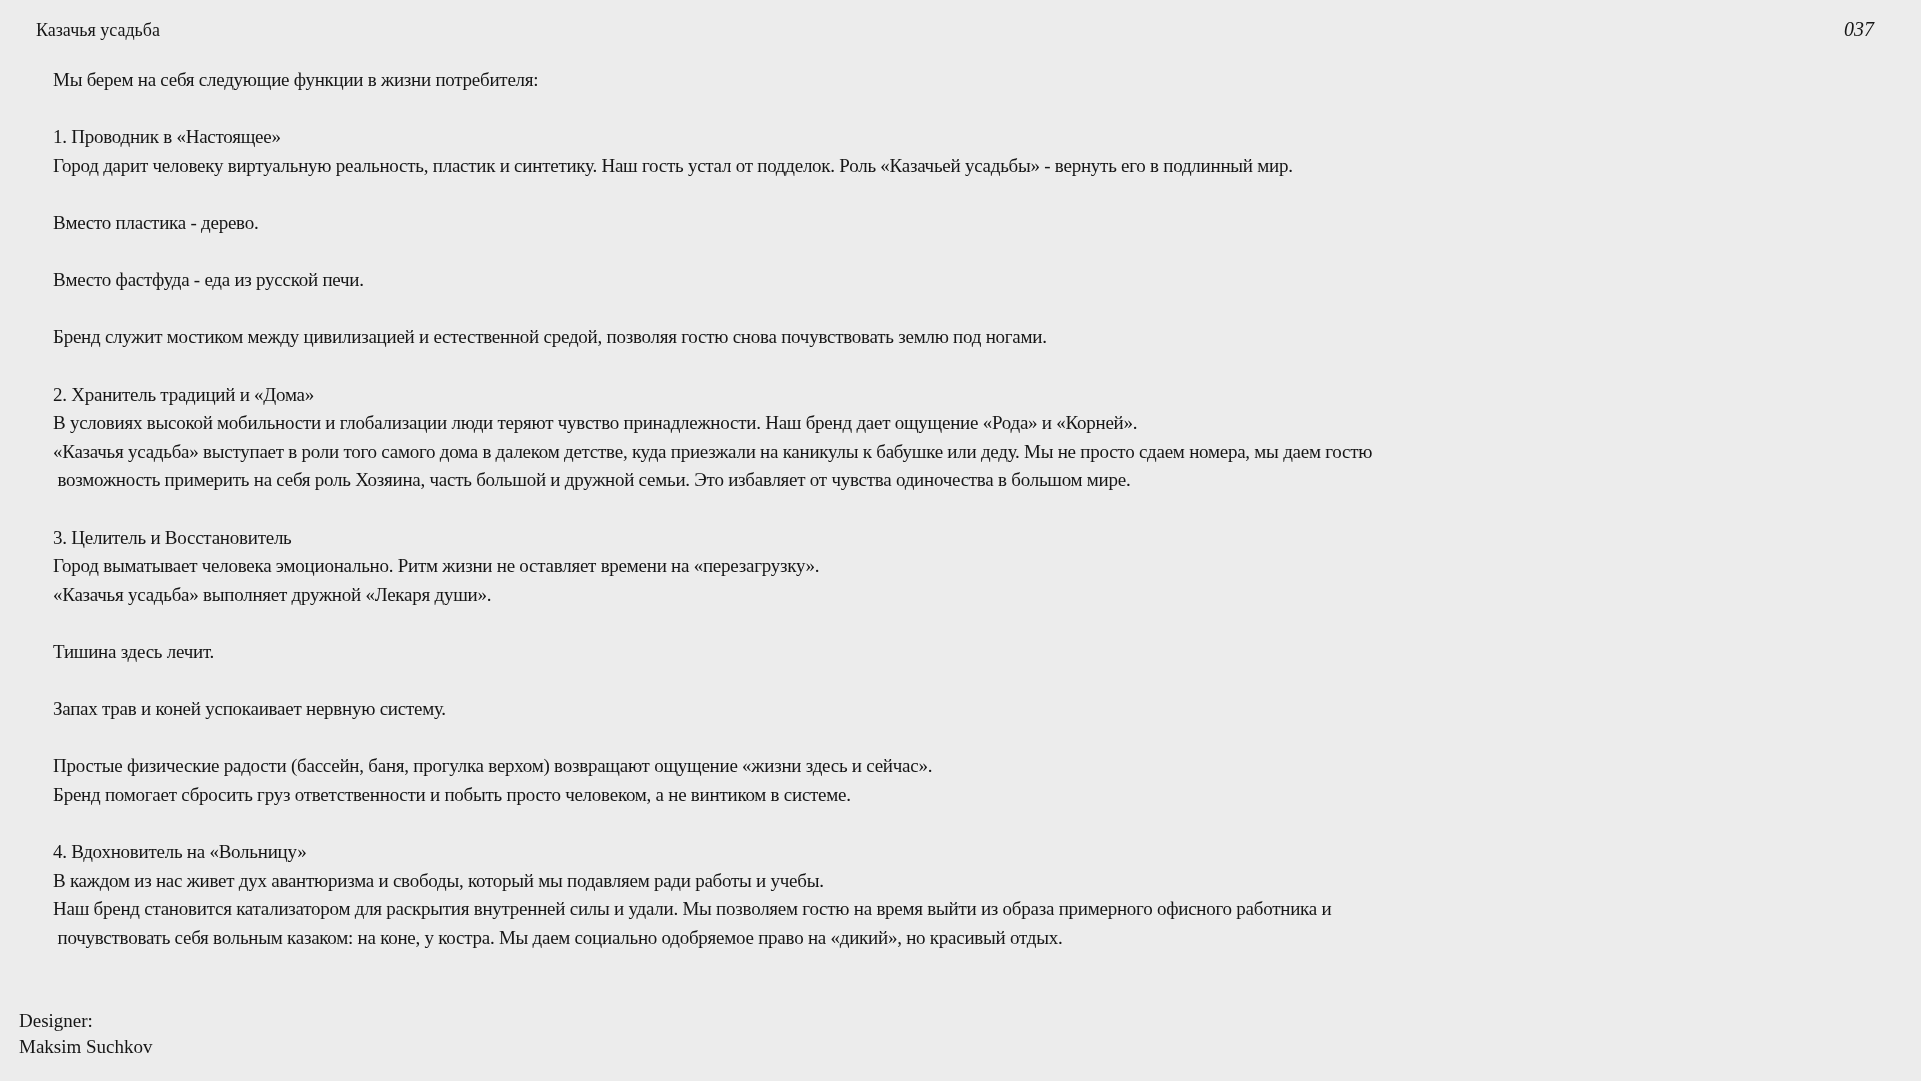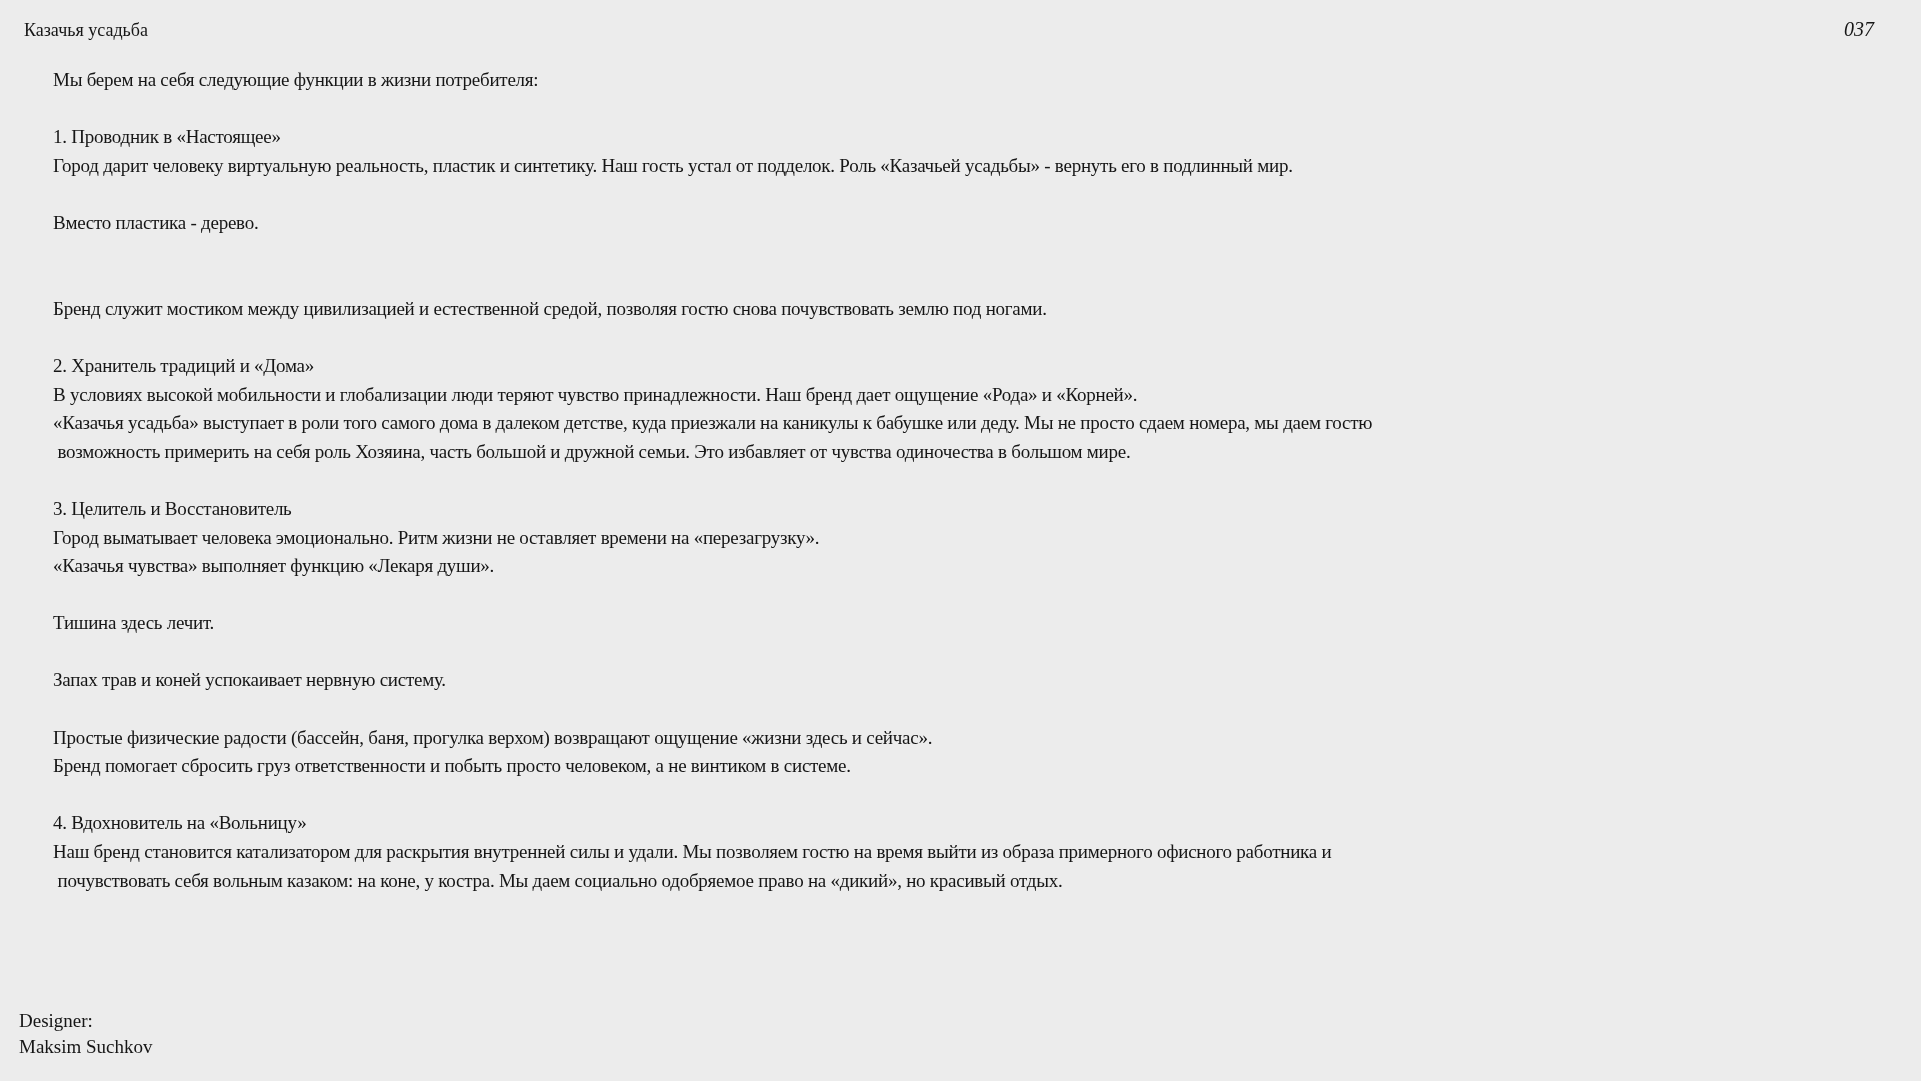--- a/index.html
+++ b/index.html
@@ -7,21 +7,21 @@
     width: 1921px; height: 1081px;
     background: #ececec;
     overflow: hidden;
   }
   body {
     position: relative;
     font-family: "Liberation Serif", "DejaVu Serif", serif;
     color: #161616;
   }
   .header-title {
-    position: absolute; left: 24px; top: 19px;
+    position: absolute; left: 36px; top: 19px;
     font-size: 18px; line-height: 22px;
   }
   .page-number {
     position: absolute; left: 1844px; top: 18px;
     font-size: 20px; line-height: 22px; font-style: italic;
   }
   .body-text {
     position: absolute; left: 53px; top: 66px;
     width: 1820px;
     font-size: 19px;
@@ -43,43 +43,45 @@
 
 <div class="body-text">
   <div class="line">Мы берем на себя следующие функции в жизни потребителя:</div>
   <div class="blank"></div>
 
   <div class="line">1. Проводник в «Настоящее»</div>
   <div class="line">Город дарит человеку виртуальную реальность, пластик и синтетику. Наш гость устал от подделок. Роль «Казачьей усадьбы» - вернуть его в подлинный мир.</div>
   <div class="blank"></div>
   <div class="line">Вместо пластика - дерево.</div>
   <div class="blank"></div>
+  <div class="line">Вместо фастфуда - еда из русской печи.</div>
   <div class="blank"></div>
   <div class="line">Бренд служит мостиком между цивилизацией и естественной средой, позволяя гостю снова почувствовать землю под ногами.</div>
   <div class="blank"></div>
 
   <div class="line">2. Хранитель традиций и «Дома»</div>
   <div class="line">В условиях высокой мобильности и глобализации люди теряют чувство принадлежности. Наш бренд дает ощущение «Рода» и «Корней».</div>
   <div class="line">«Казачья усадьба» выступает в роли того самого дома в далеком детстве, куда приезжали на каникулы к бабушке или деду. Мы не просто сдаем номера, мы даем гостю</div>
   <div class="line"> возможность примерить на себя роль Хозяина, часть большой и дружной семьи. Это избавляет от чувства одиночества в большом мире.</div>
   <div class="blank"></div>
 
   <div class="line">3. Целитель и Восстановитель</div>
   <div class="line">Город выматывает человека эмоционально. Ритм жизни не оставляет времени на «перезагрузку».</div>
-  <div class="line">«Казачья чувства» выполняет функцию «Лекаря души».</div>
+  <div class="line">«Казачья усадьба» выполняет дружной «Лекаря души».</div>
   <div class="blank"></div>
   <div class="line">Тишина здесь лечит.</div>
   <div class="blank"></div>
   <div class="line">Запах трав и коней успокаивает нервную систему.</div>
   <div class="blank"></div>
   <div class="line">Простые физические радости (бассейн, баня, прогулка верхом) возвращают ощущение «жизни здесь и сейчас».</div>
   <div class="line">Бренд помогает сбросить груз ответственности и побыть просто человеком, а не винтиком в системе.</div>
   <div class="blank"></div>
 
   <div class="line">4. Вдохновитель на «Вольницу»</div>
+  <div class="line">В каждом из нас живет дух авантюризма и свободы, который мы подавляем ради работы и учебы.</div>
   <div class="line">Наш бренд становится катализатором для раскрытия внутренней силы и удали. Мы позволяем гостю на время выйти из образа примерного офисного работника и</div>
   <div class="line"> почувствовать себя вольным казаком: на коне, у костра. Мы даем социально одобряемое право на «дикий», но красивый отдых.</div>
 </div>
 
 <div class="credits">
   <div>Designer:</div>
   <div>Maksim Suchkov</div>
 </div>
 
 </body></html>

